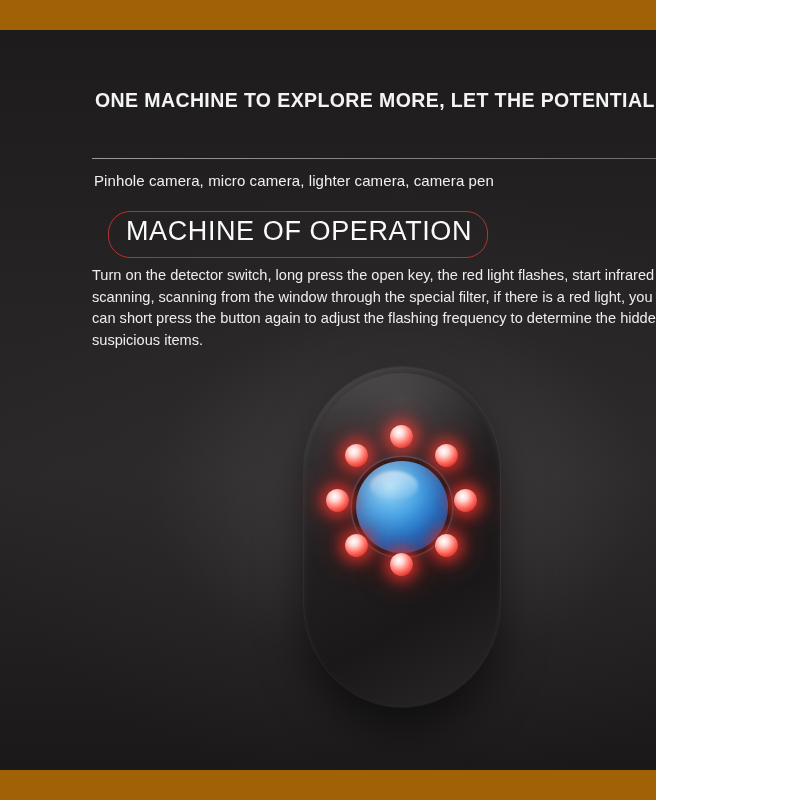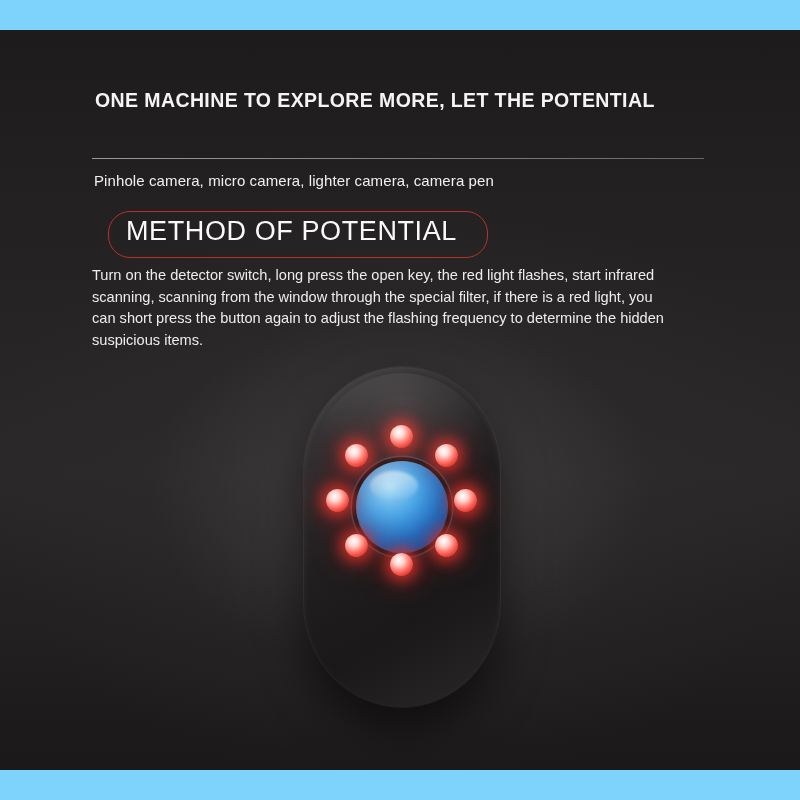--- a/index.html
+++ b/index.html
@@ -2,23 +2,23 @@
 <html><head>
 <meta charset="utf-8">
 <style>
   html, body {
     margin: 0;
     padding: 0;
     background: #ffffff;
   }
   #page {
     position: relative;
-    width: 800px;
+    width: 656px;
     height: 800px;
-    background: #7dd3fc;
+    background: #a16207;
     overflow: hidden;
     font-family: "Liberation Sans", sans-serif;
   }
   
   #poster {
     position: absolute;
     left: 0;
     top: 30px;
     width: 800px;
     height: 740px;
@@ -173,21 +173,21 @@
 
       <div class="headline">
         <div>ONE MACHINE TO EXPLORE MORE, LET THE POTENTIAL</div>
       </div>
 
       <div class="rule"></div>
 
       <div class="subhead">Pinhole camera, micro camera, lighter camera, camera pen</div>
 
       <div class="method-box"></div>
-      <div class="method-title">METHOD OF POTENTIAL</div>
+      <div class="method-title">MACHINE OF OPERATION</div>
 
       <div class="body-copy">Turn on the detector switch, long press the open key, the red light flashes, start infrared scanning, scanning from the window through the special filter, if there is a red light, you can short press the button again to adjust the flashing frequency to determine the hidden suspicious items.</div>
 
       <div id="device">
         <div class="lens"></div>
 
         <div class="led" style="left:86px;  top:58px;"></div>
         <div class="led" style="left:131px; top:77px;"></div>
         <div class="led" style="left:150px; top:122px;"></div>
         <div class="led" style="left:131px; top:167px;"></div>

